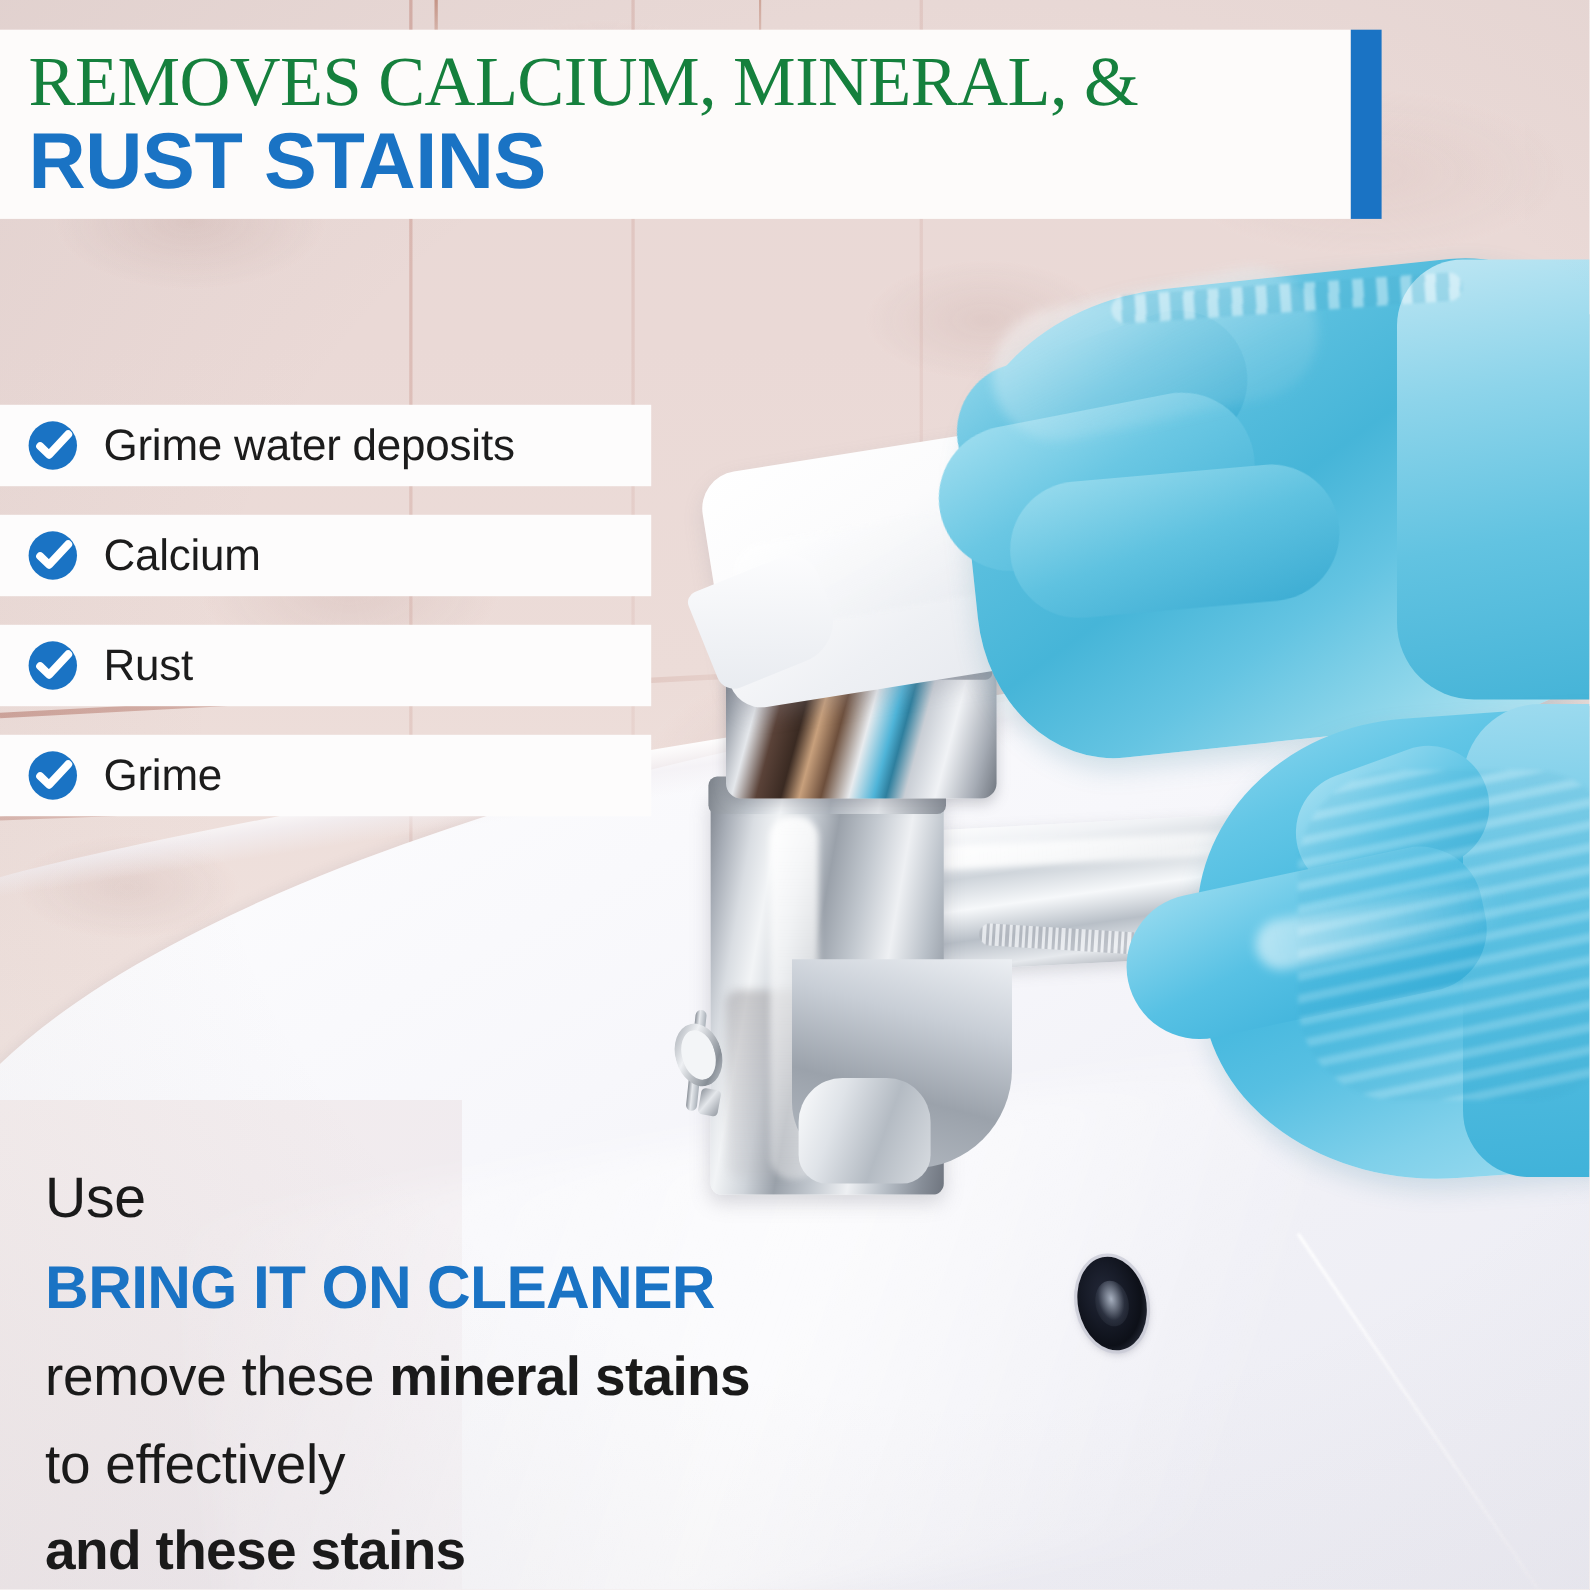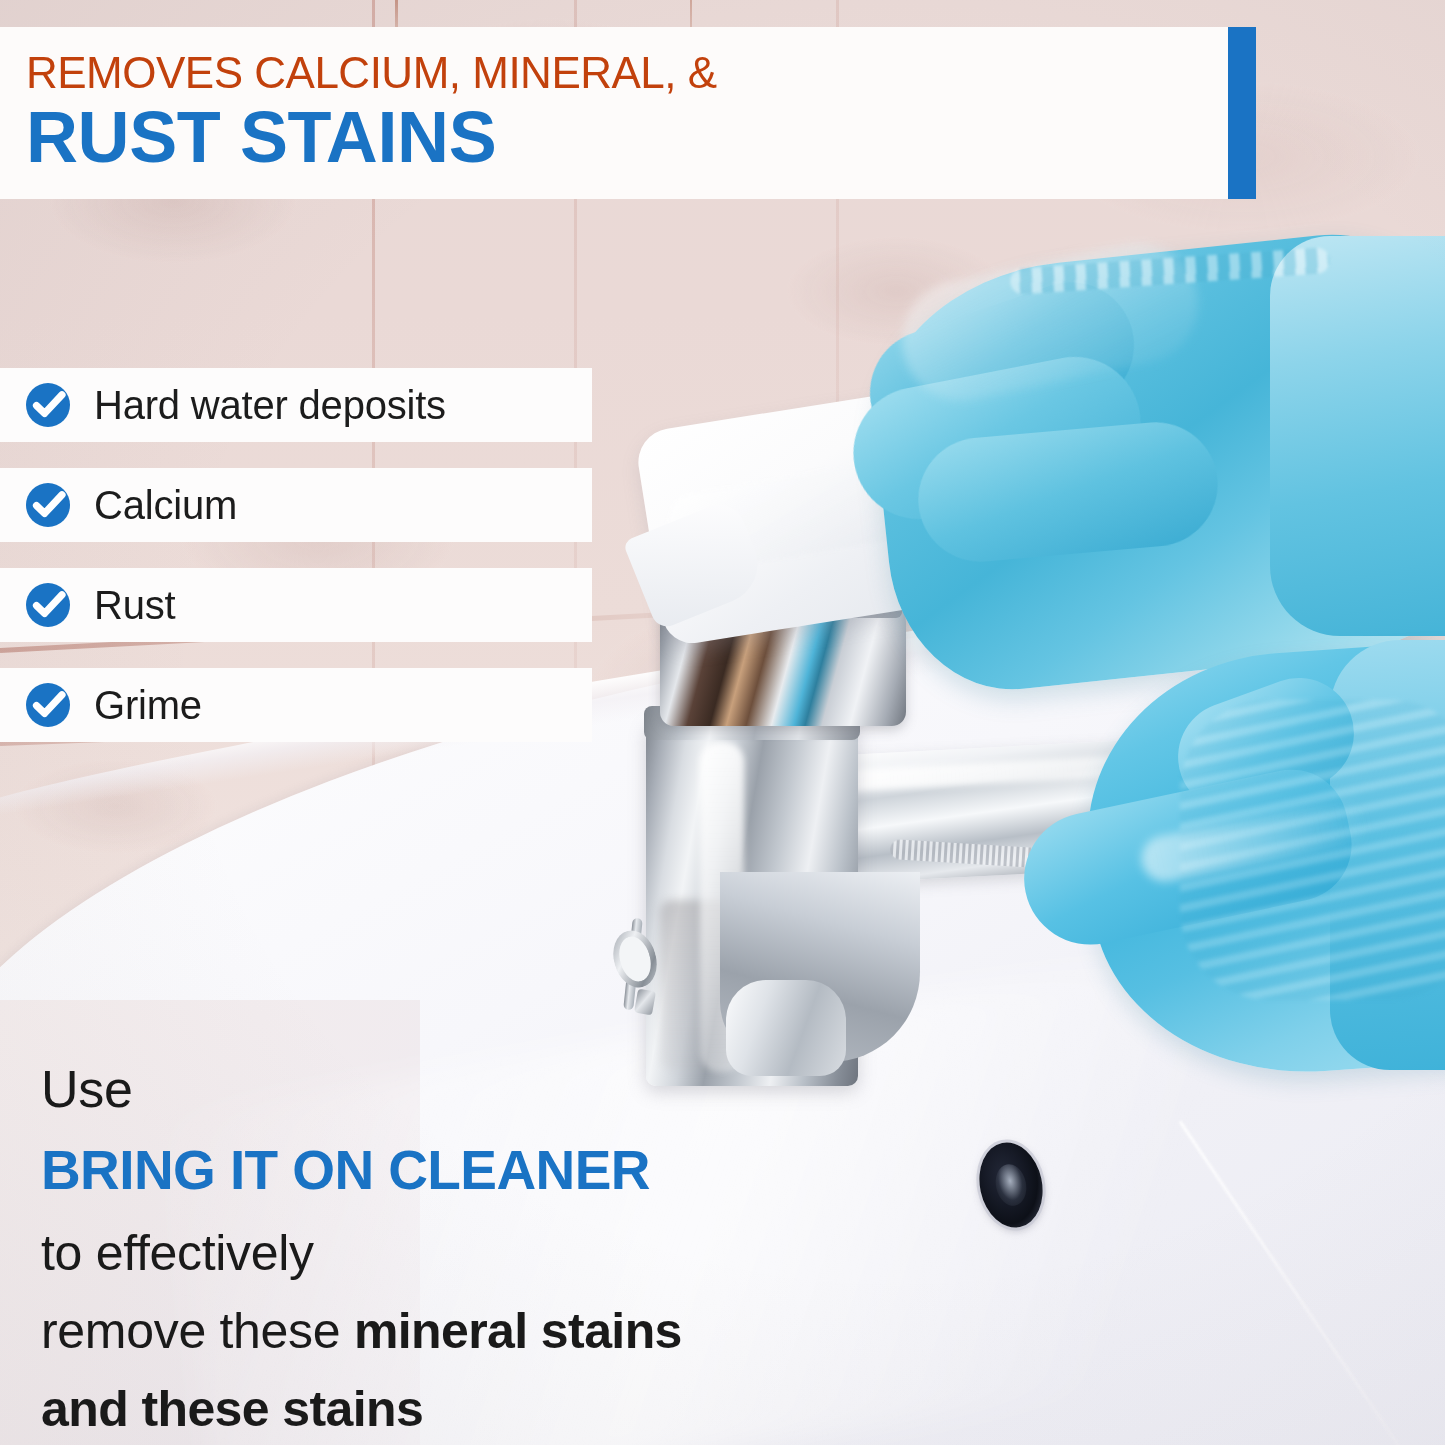--- a/index.html
+++ b/index.html
@@ -338,23 +338,23 @@
 
   
   .headline-band{
     position:absolute; left:0; top:27px; width:1228px; height:172px;
     background:#fdfbfa;
     display:flex; flex-direction:column; justify-content:center;
     padding:0 0 0 26px;
     z-index:6;
   }
   .headline-1{
-    font-family:Liberation Sans, sans-serif;
-    font-size:44px; line-height:1.02; font-weight:300;
-    letter-spacing:-0.5px; color:#c2410c; white-space:nowrap;
+    font-family:Liberation Serif, serif;
+    font-size:64px; line-height:1.02; font-weight:300;
+    letter-spacing:-0.5px; color:#15803d; white-space:nowrap;
   }
   .headline-2{
     font-family:"Liberation Sans", sans-serif;
     font-size:72px; line-height:1.04; font-weight:700;
     letter-spacing:-0.4px; color:#1a73c4; margin-top:4px; white-space:nowrap;
   }
   .headline-accent{
     position:absolute; left:1228px; top:27px; width:28px; height:172px;
     background:#1a73c4; z-index:6;
   }
@@ -478,21 +478,21 @@
 
   <div class="checklist">
 
     <div class="check-row">
       <span class="check-icon">
         <svg viewBox="0 0 46 46" xmlns="http://www.w3.org/2000/svg" aria-hidden="true">
           <circle cx="23" cy="23" r="22" fill="#1a73c4"></circle>
           <path d="M11.5 23.6 L19.6 31.4 L37 12.8" fill="none" stroke="#ffffff" stroke-width="7.2" stroke-linecap="round" stroke-linejoin="round"></path>
         </svg>
       </span>
-      <span class="check-label">Hard water deposits</span>
+      <span class="check-label">Grime water deposits</span>
     </div>
 
 
     <div class="check-row">
       <span class="check-icon">
         <svg viewBox="0 0 46 46" xmlns="http://www.w3.org/2000/svg" aria-hidden="true">
           <circle cx="23" cy="23" r="22" fill="#1a73c4"></circle>
           <path d="M11.5 23.6 L19.6 31.4 L37 12.8" fill="none" stroke="#ffffff" stroke-width="7.2" stroke-linecap="round" stroke-linejoin="round"></path>
         </svg>
       </span>
@@ -518,18 +518,18 @@
         </svg>
       </span>
       <span class="check-label">Grime</span>
     </div>
 
   </div>
 
   <div class="bottom-copy">
     <div class="bc-use">Use</div>
     <div class="bc-brand">BRING IT ON CLEANER</div>
+    <div class="bc-line tight"><span>remove these </span><span class="bc-strong">mineral stains</span></div>
     <div class="bc-line">to effectively</div>
-    <div class="bc-line tight"><span>remove these </span><span class="bc-strong">mineral stains</span></div>
     <div class="bc-line tight bc-strong">and these stains</div>
   </div>
 
 </div>
 
 </body></html>

